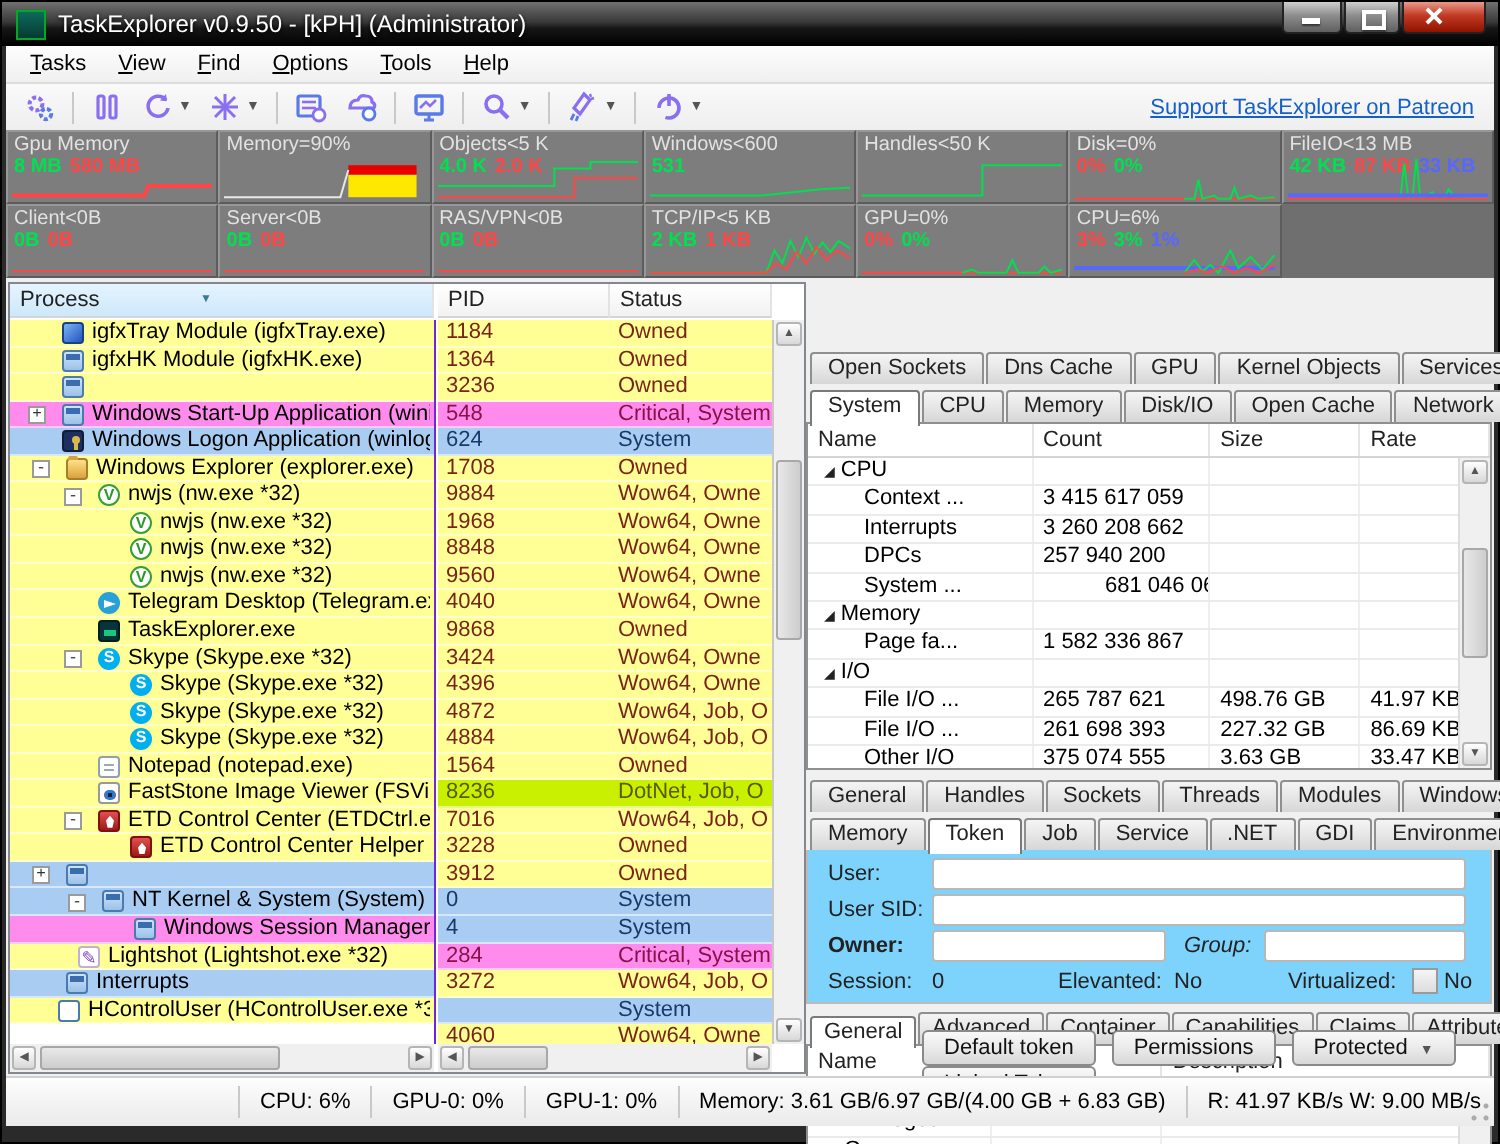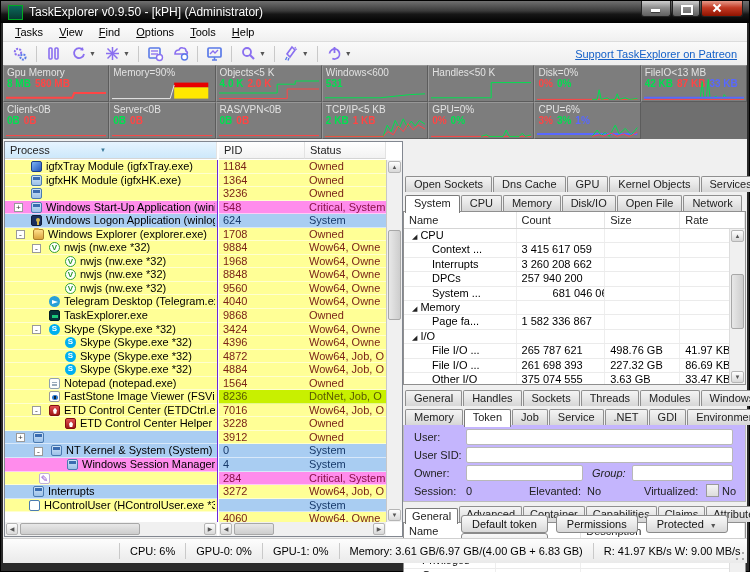--- a/index.html
+++ b/index.html
@@ -99,21 +99,21 @@
   .tabsrow{display:flex;align-items:flex-end;height:18px;padding-left:2px;position:relative;}
   .tab{border:1px solid #8f8f8f;border-bottom:none;border-radius:2px 2px 0 0;background:linear-gradient(#f4f4f4,#e8e8e8 45%,#d6d6d6);padding:1px 8px 2px;margin-right:1px;white-space:nowrap;color:#222;}
   .tab.active{background:#fff;position:relative;z-index:3;padding-bottom:4px;margin-bottom:-2px;border-color:#7a7a7a;}
   .panelbox{background:#fff;border:1px solid #8f8f8f;position:relative;overflow:hidden;}
   .gridhead{display:flex;height:16px;line-height:16px;border-bottom:1px solid #d5d5d5;background:#fff;color:#222;}
   .gridhead div{padding-left:5px;box-sizing:border-box;border-right:1px solid #e5e5e5;overflow:hidden;}
   .grow{display:flex;height:13.4px;line-height:13.4px;border-bottom:1px solid #ebebeb;white-space:nowrap;}
   .grow div{padding-left:5px;box-sizing:border-box;border-right:1px solid #eee;overflow:hidden;}
   .garr{font-size:7px;margin-right:3px;color:#222;}
   
-  .tokform{position:relative;background:#c4b5fd;border:1px solid #bbb;border-top:none;}
+  .tokform{position:relative;background:#7dd3fc;border:1px solid #bbb;border-top:none;}
   .flabel{position:absolute;color:#222;}
   .finput{position:absolute;height:14px;background:#fff;border:1px solid #b8b8b8;border-radius:2px;}
   .chk{position:absolute;width:11px;height:11px;background:linear-gradient(#f4f4f4,#ddd);border:1px solid #9a9a9a;}
   .subtabs .tab{padding:1px 6px 2px;}
   .btn{display:inline-block;background:linear-gradient(#f8f8f8,#ececec 45%,#d8d8d8);border:1px solid #8a8a8a;border-radius:3px;padding:2px 10px;margin-right:8px;color:#111;}
   .btn .drop{margin-left:6px;}
   
   .statusbar{position:absolute;left:0;right:0;bottom:0;height:24px;background:linear-gradient(#fdfdfd,#eaeaea);border-top:1px solid #d0d0d0;display:flex;align-items:center;}
   .sseg{border-right:1px solid #c9c9c9;padding:0 10px;height:16px;line-height:16px;white-space:nowrap;}
   .sseg.first{flex:0 0 96px;border-right:1px solid #c9c9c9;}
@@ -432,20 +432,21 @@
               <span class="exp" style="left: 29px;">-</span>
               <span class="pic ic-window-app-icon" style="left: 46px;"></span>
               <span class="pname" style="left: 61px;">NT Kernel &amp; System (System)</span>
             </div>
             <div class="prow bg-pink">
               <span class="pic ic-window-app-icon" style="left: 62px;"></span>
               <span class="pname" style="left: 77px;">Windows Session Manager (s...</span>
             </div>
             <div class="prow bg-yellow">
               <span class="pic ic-lightshot-icon" style="left: 34px;"></span>
+              <span class="pname" style="left: 49px;">Lightshot (Lightshot.exe *32)</span>
             </div>
             <div class="prow bg-blue">
               <span class="pic ic-window-app-icon" style="left: 28px;"></span>
               <span class="pname" style="left: 43px;">Interrupts</span>
             </div>
             <div class="prow bg-yellow">
               <span class="pic ic-hcontrol-window-icon" style="left: 24px;"></span>
               <span class="pname" style="left: 39px;">HControlUser (HControlUser.exe *32)</span>
             </div>
           </div>
@@ -639,21 +640,21 @@
             <div class="tab">Dns Cache</div>
             <div class="tab">GPU</div>
             <div class="tab">Kernel Objects</div>
             <div class="tab">Services</div>
           </div>
         <div class="tabsrow" id="systabs2" style="margin-top:1px;">
             <div class="tab active">System</div>
             <div class="tab">CPU</div>
             <div class="tab">Memory</div>
             <div class="tab">Disk/IO</div>
-            <div class="tab">Open File</div>
+            <div class="tab">Open Cache</div>
             <div class="tab">Network</div>
           </div>
         <div class="panelbox" id="sysbox" style="height:172px;margin-top:0;">
           <div class="gridhead" id="syshead">
               <div style="width: 33%;">Name</div>
               <div style="width: 26%;">Count</div>
               <div style="width: 22%;">Size</div>
               <div style="width: 19%;">Rate</div>
             </div>
           <div id="sysrows">
@@ -747,21 +748,21 @@
             <div class="tab">.NET</div>
             <div class="tab">GDI</div>
             <div class="tab">Environment</div>
           </div>
 
         <div class="tokform" style="height:76px;">
           <div class="flabel" style="left:10px;top:6px;">User:</div>
           <div class="finput" style="left:62px;top:4px;right:12px;"></div>
           <div class="flabel" style="left:10px;top:24px;">User SID:</div>
           <div class="finput" style="left:62px;top:22px;right:12px;"></div>
-          <div class="flabel" style="left:10px;top:42px;">Owner:</div>
+          <div class="flabel" style="left:10px;top:42px;font-weight:bold;">Owner:</div>
           <div class="finput" style="left:62px;top:40px;width:115px;"></div>
           <div class="flabel" style="left:188px;top:42px;font-style:italic;">Group:</div>
           <div class="finput" style="left:228px;top:40px;right:12px;"></div>
           <div class="flabel" style="left:10px;top:60px;">Session:</div>
           <div class="flabel" style="left:62px;top:60px;">0</div>
           <div class="flabel" style="left:125px;top:60px;">Elevanted:</div>
           <div class="flabel" style="left:183px;top:60px;">No</div>
           <div class="flabel" style="left:240px;top:60px;">Virtualized:</div>
           <div class="chk" style="left:302px;top:59px;"></div>
           <div class="flabel" style="left:318px;top:60px;">No</div>

